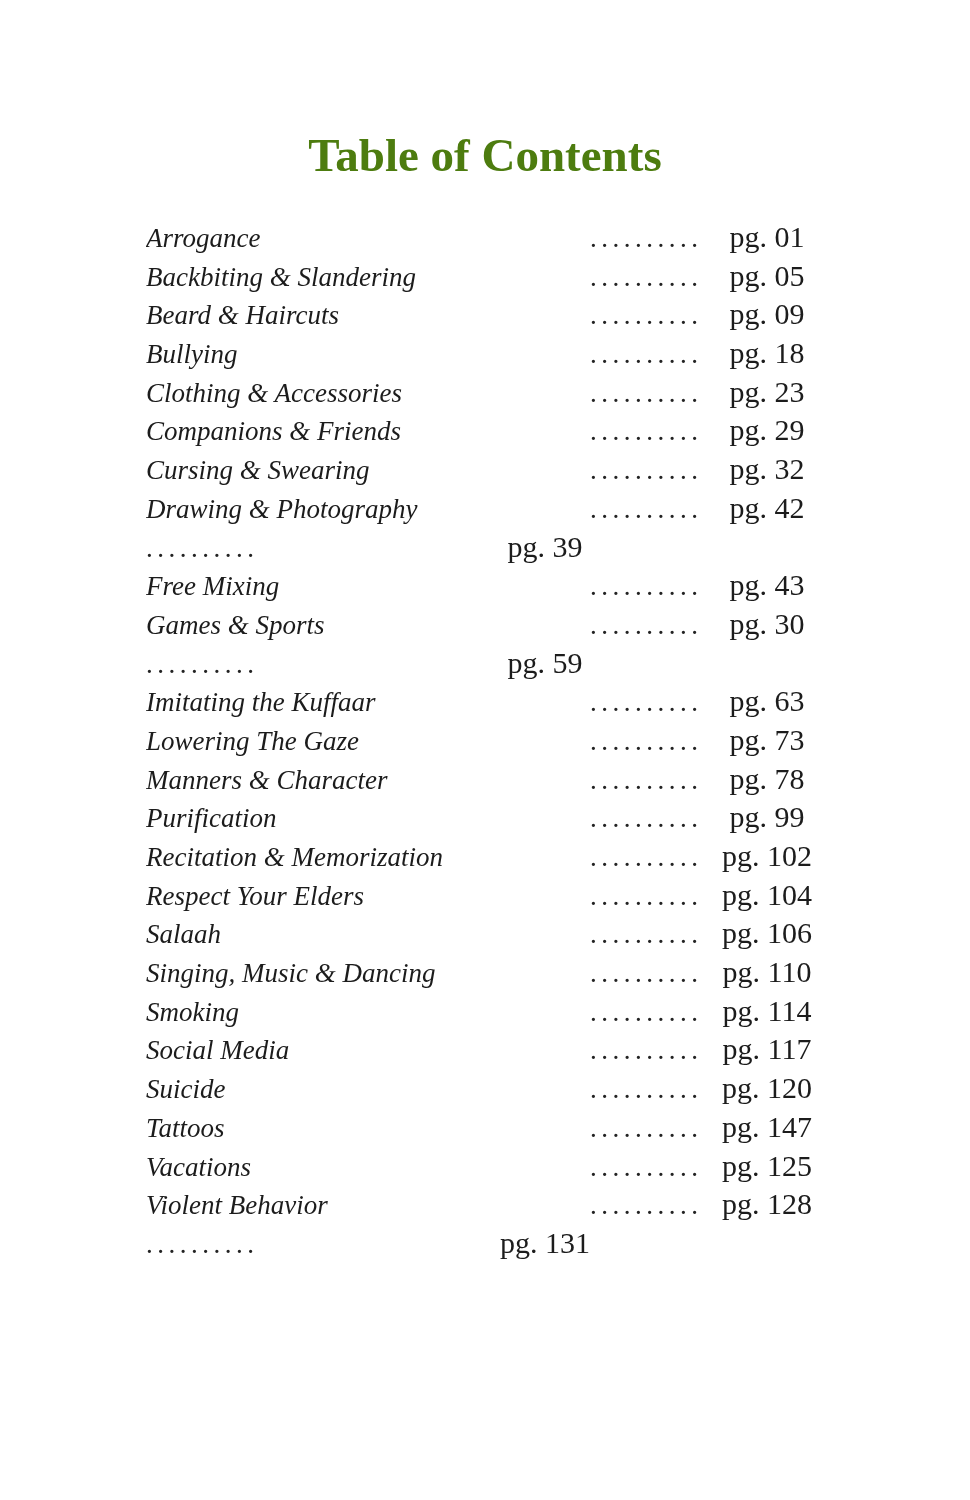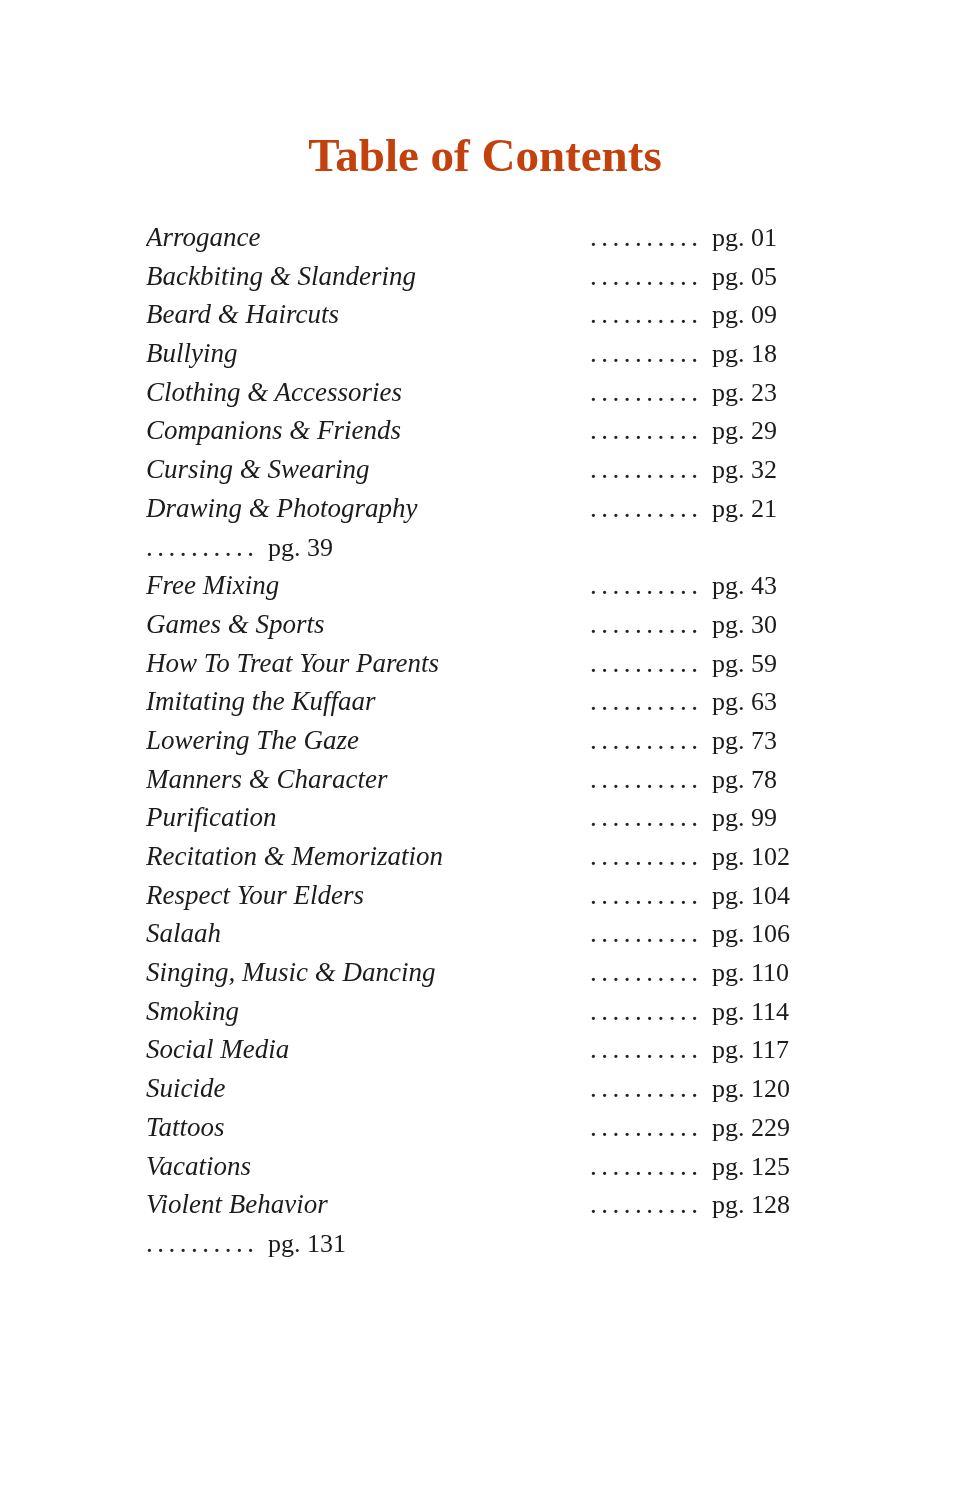--- a/index.html
+++ b/index.html
@@ -18,21 +18,21 @@
   }
   .title {
     position: absolute;
     top: 128px;
     left: 0;
     width: 100%;
     margin: 0;
     text-align: center;
     font-size: 47px;
     font-weight: bold;
-    color: #c2410c;
+    color: #4d7c0f;
   }
   .toc {
     position: absolute;
     top: 218px;
     left: 146px;
     width: 676px;
   }
   .row {
     display: flex;
     align-items: baseline;
@@ -47,22 +47,22 @@
     font-style: italic;
   }
   .row .dots {
     flex: 0 0 122px;
     letter-spacing: 4.5px;
     overflow: hidden;
     color: #222222;
   }
   .row .pg {
     flex: 1 1 auto;
-    text-align: left;
-    font-size: 26px;
+    text-align: center;
+    font-size: 30px;
   }
   .row.bold .label {
     font-weight: bold;
     letter-spacing: 0.5px;
   }
 </style>
 </head>
 <body>
 
 <div class="doc-page">
@@ -107,42 +107,41 @@
 
   <div class="row">
     <span class="label">Cursing &amp; Swearing</span>
     <span class="dots">..........</span>
     <span class="pg">pg. 32</span>
   </div>
 
   <div class="row">
     <span class="label">Drawing &amp; Photography</span>
     <span class="dots">..........</span>
-    <span class="pg">pg. 21</span>
+    <span class="pg">pg. 42</span>
   </div>
 
   <div class="row">
     <span class="dots">..........</span>
     <span class="pg">pg. 39</span>
   </div>
 
   <div class="row">
     <span class="label">Free Mixing</span>
     <span class="dots">..........</span>
     <span class="pg">pg. 43</span>
   </div>
 
   <div class="row">
     <span class="label">Games &amp; Sports</span>
     <span class="dots">..........</span>
     <span class="pg">pg. 30</span>
   </div>
 
   <div class="row">
-    <span class="label">How To Treat Your Parents</span>
     <span class="dots">..........</span>
     <span class="pg">pg. 59</span>
   </div>
 
   <div class="row">
     <span class="label">Imitating the Kuffaar</span>
     <span class="dots">..........</span>
     <span class="pg">pg. 63</span>
   </div>
 
@@ -202,21 +201,21 @@
 
   <div class="row">
     <span class="label">Suicide</span>
     <span class="dots">..........</span>
     <span class="pg">pg. 120</span>
   </div>
 
   <div class="row">
     <span class="label">Tattoos</span>
     <span class="dots">..........</span>
-    <span class="pg">pg. 229</span>
+    <span class="pg">pg. 147</span>
   </div>
 
   <div class="row">
     <span class="label">Vacations</span>
     <span class="dots">..........</span>
     <span class="pg">pg. 125</span>
   </div>
 
   <div class="row">
     <span class="label">Violent Behavior</span>

